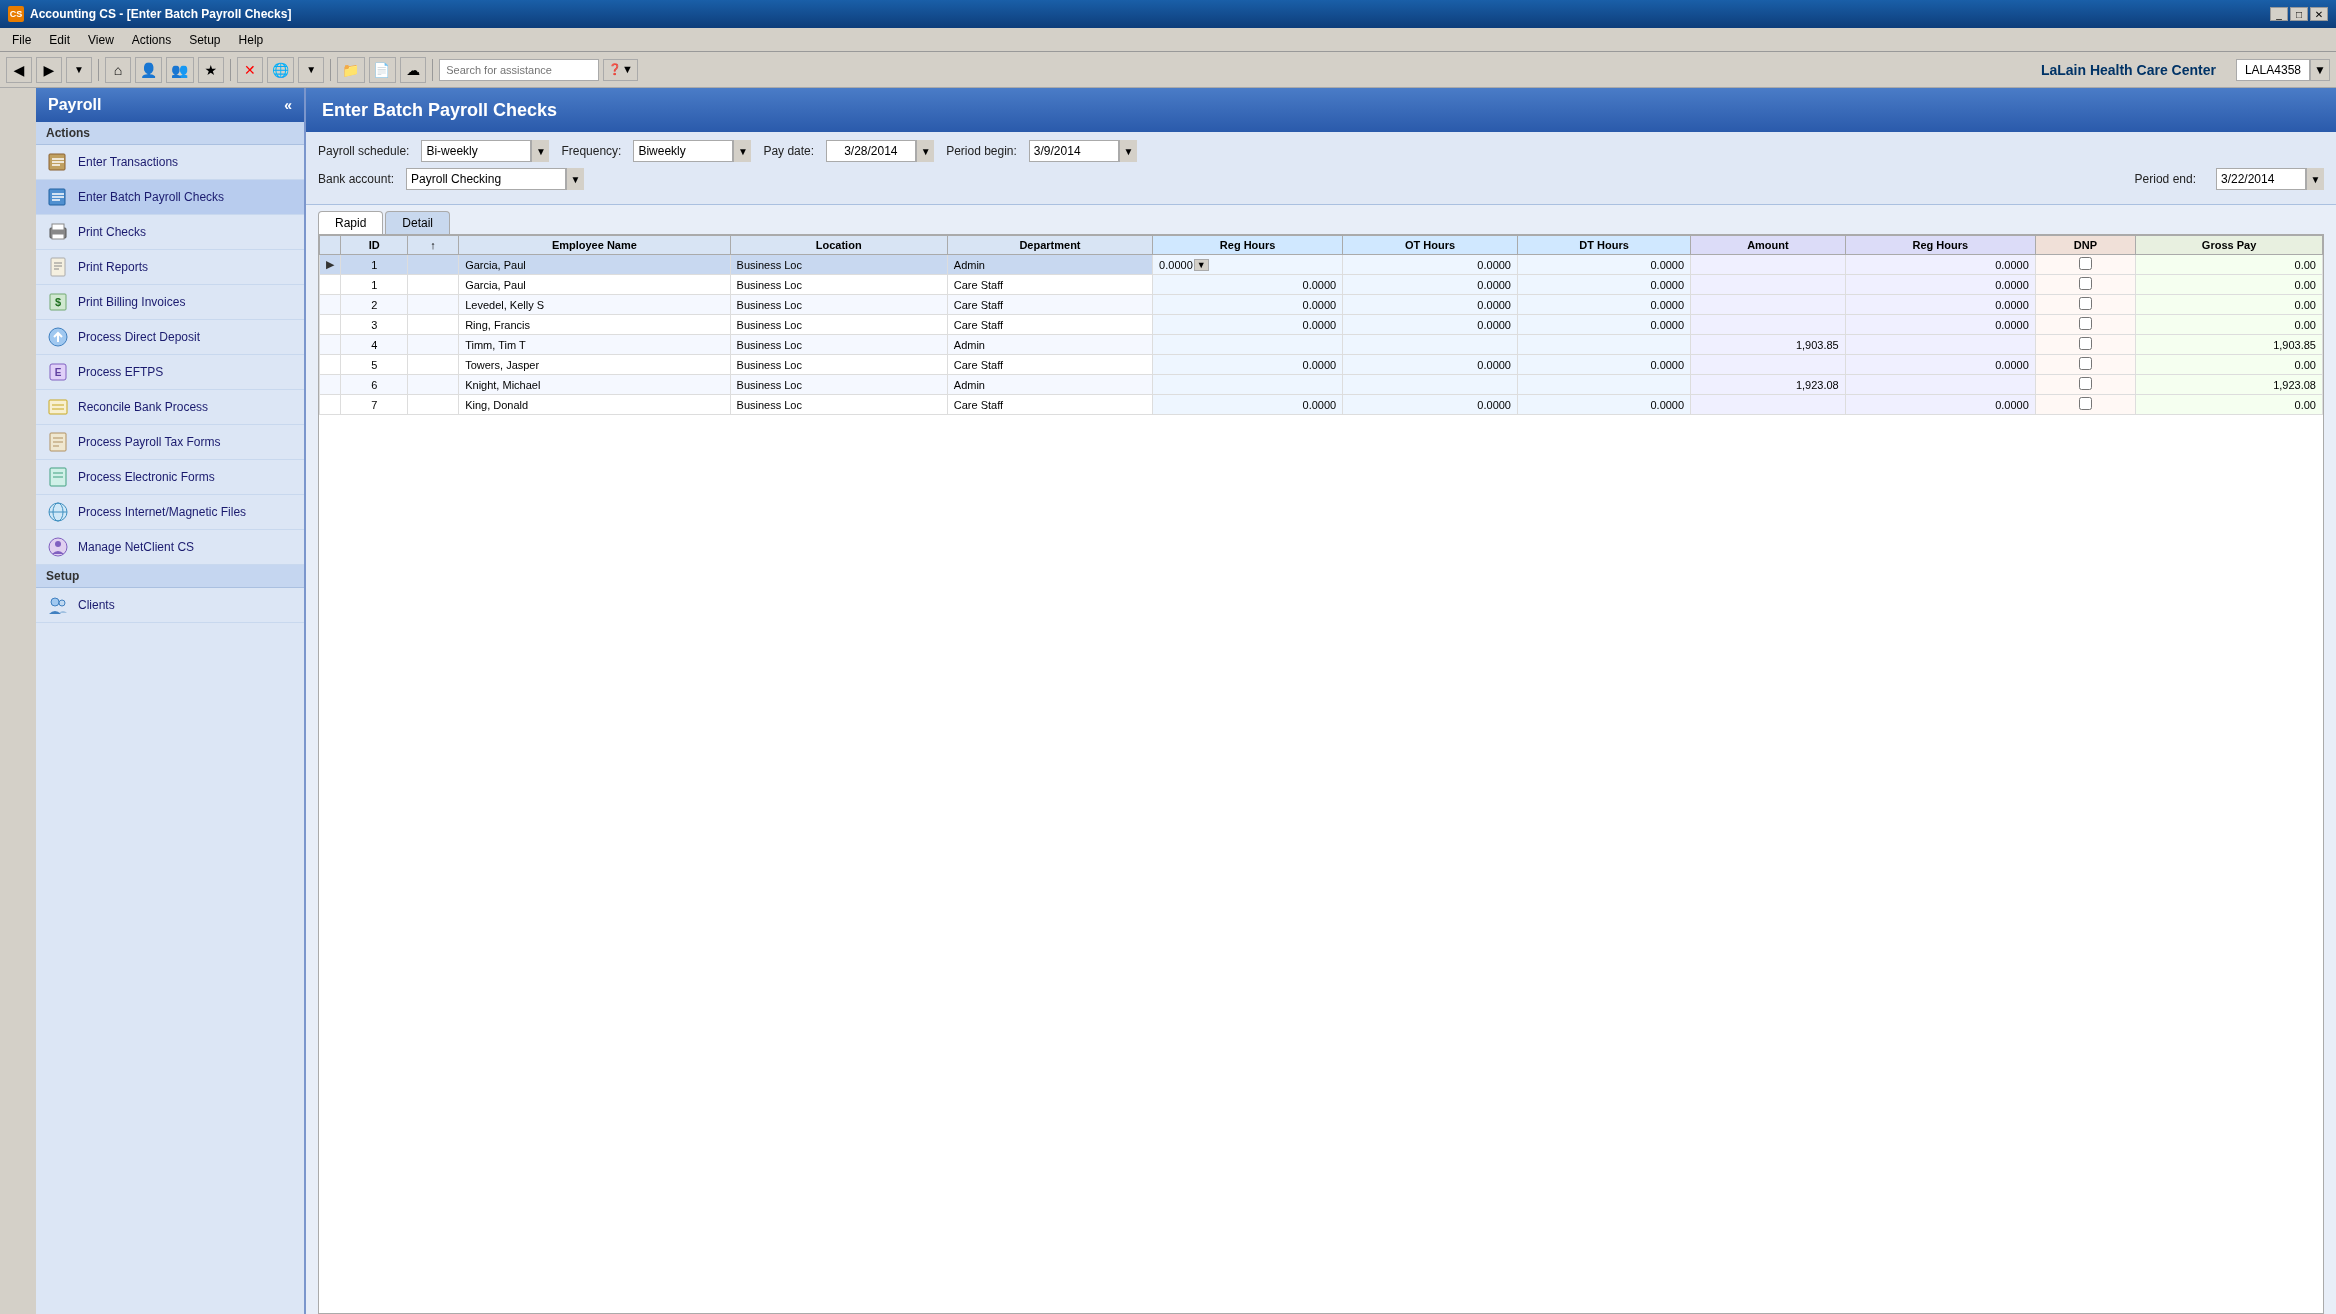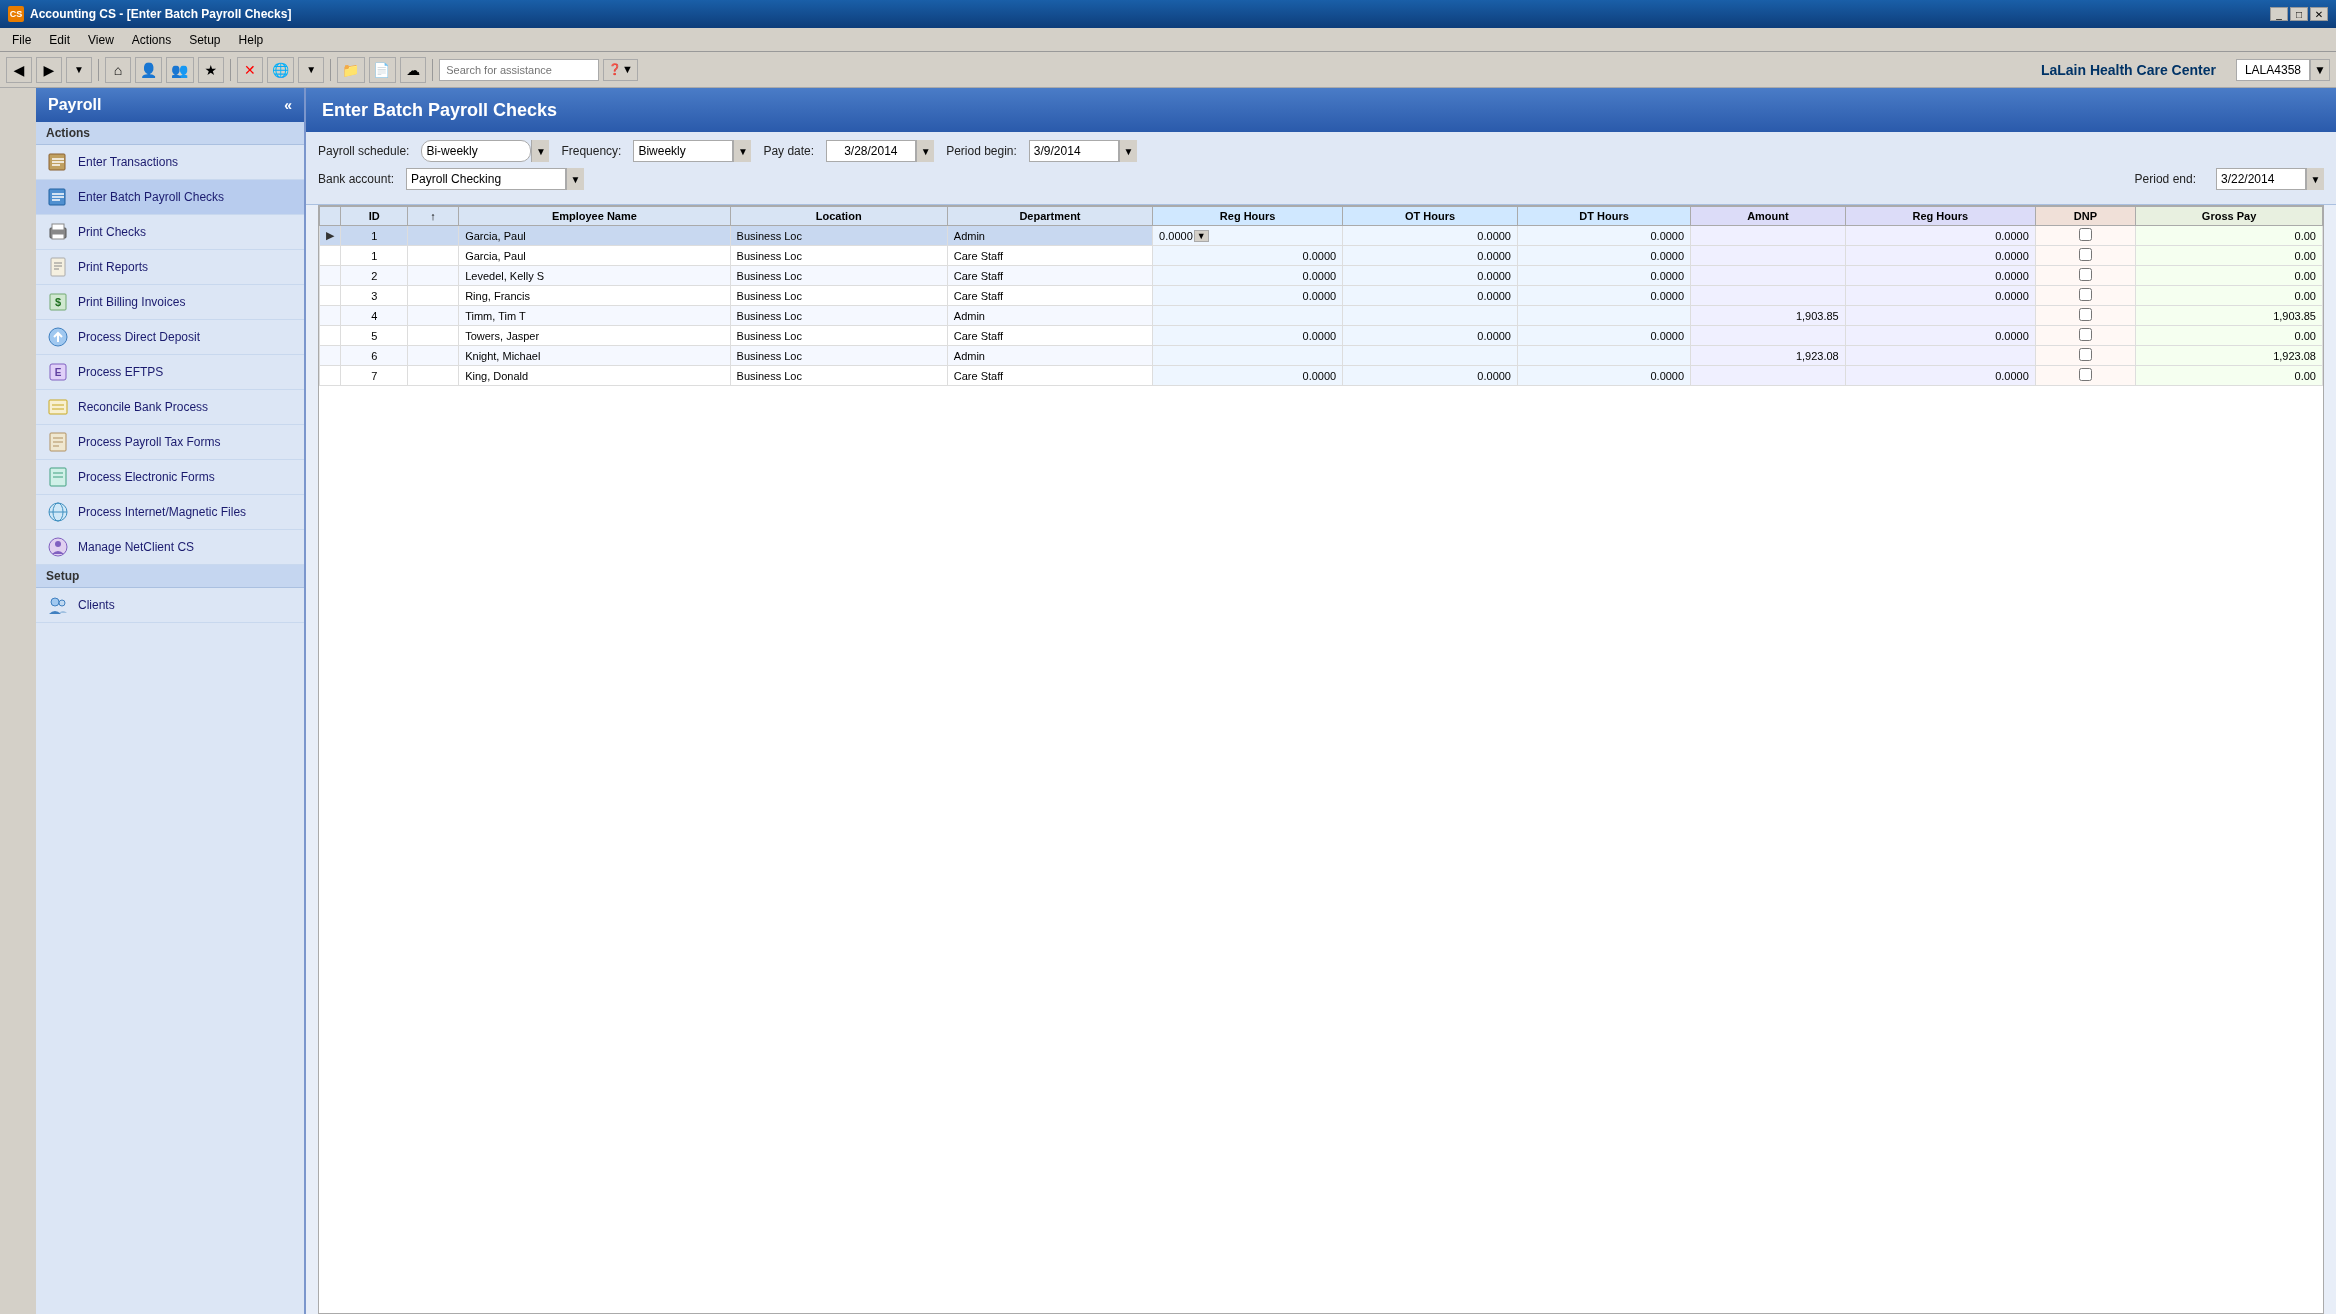--- a/index.html
+++ b/index.html
@@ -402,21 +402,21 @@
   <div class="content-area">
 
     <div class="page-header">
       <span>Enter Batch Payroll Checks</span>
     </div>
 
     <div class="form-section">
       <div class="form-row">
         <span class="form-label">Payroll schedule:</span>
         <div class="dropdown-container">
-          <div class="form-dropdown" style="width:110px;border-radius:10px;">Bi-weekly</div>
+          <div class="form-dropdown" style="width:110px;">Bi-weekly</div>
           <div class="dropdown-arrow">▼</div>
         </div>
         <span class="form-label">Frequency:</span>
         <div class="dropdown-container">
           <div class="form-dropdown" style="width:100px;">Biweekly</div>
           <div class="dropdown-arrow">▼</div>
         </div>
         <span class="form-label">Pay date:</span>
         <div class="dropdown-container">
           <div class="form-dropdown" style="width:90px;padding-left:17px;">3/28/2014</div>
@@ -435,20 +435,24 @@
           <div class="dropdown-arrow">▼</div>
         </div>
         <span class="form-label" style="margin-left: auto; padding-right: 8px;">Period end:</span>
         <div class="dropdown-container">
           <div class="form-dropdown" style="width:90px;">3/22/2014</div>
           <div class="dropdown-arrow">▼</div>
         </div>
       </div>
     </div>
 
+    <div class="tabs-row">
+      <div class="tab active">Rapid</div>
+      <div class="tab">Detail</div>
+    </div>
 
     <div class="table-container">
       <table>
         <thead>
           <tr>
             <th style="width:16px;"></th>
             <th>ID</th>
             <th>↑</th>
             <th>Employee Name</th>
             <th>Location</th>

